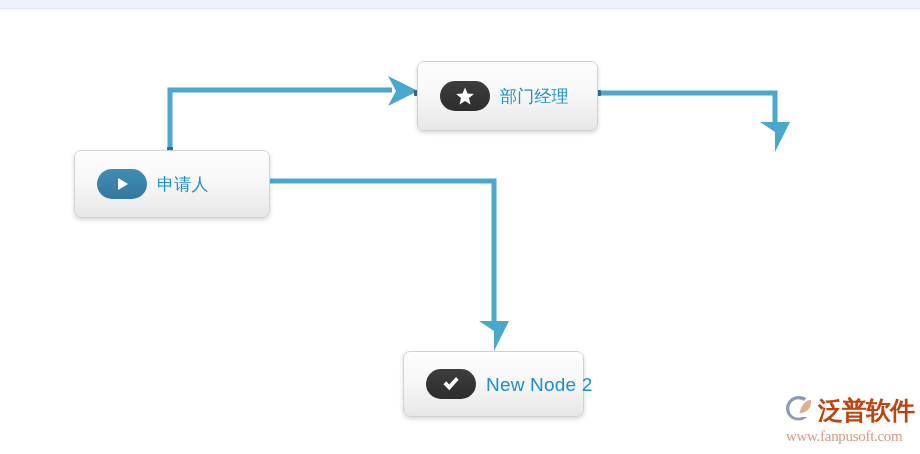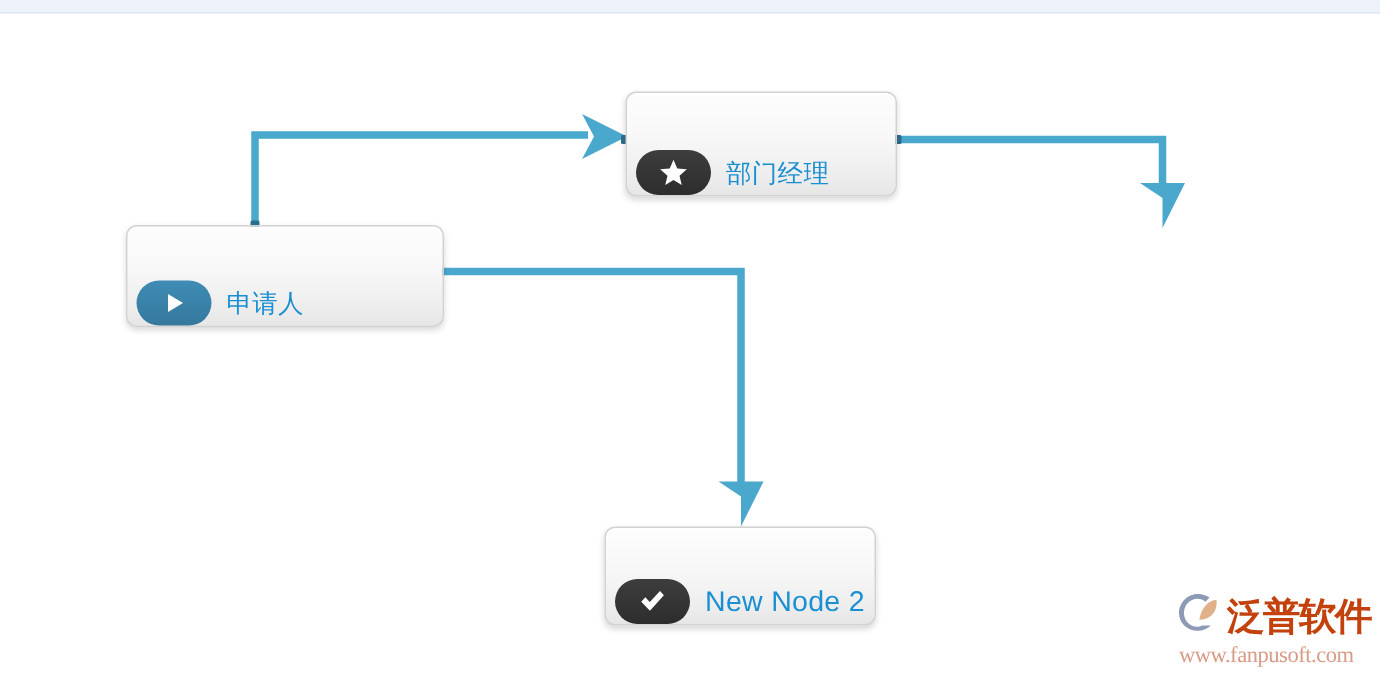--- a/index.html
+++ b/index.html
@@ -42,22 +42,22 @@
   }
   
   .node {
     position: absolute;
     box-sizing: border-box;
     border: 1px solid #d2d2d2;
     border-radius: 7px;
     background: linear-gradient(to bottom, #fdfdfd 0%, #f8f8f8 42%, #ececec 85%, #e6e6e6 100%);
     box-shadow: 0 2px 4px rgba(0,0,0,0.16), inset 0 1px 0 #ffffff;
     display: flex;
-    align-items: flex-end;
-    padding-left: 6px;
+    align-items: center;
+    padding-left: 22px;
   }
   .node-inner {
     display: flex;
     align-items: center;
     gap: 10px;
   }
   .pill {
     width: 50px;
     height: 30px;
     border-radius: 15px;
@@ -149,21 +149,21 @@
       <path d="M 259,181 L 494,181 L 494,325" fill="none" stroke="#4aa8cc" stroke-width="5" stroke-linejoin="miter"></path>
       <polygon points="479,321 509,321 494,351 494,331" fill="#4aa8cc"></polygon>
     </g>
   </svg>
 
   <div class="anchor" style="left:167px; top:147px;"></div>
   <div class="anchor" style="left:256px; top:178px;"></div>
   <div class="anchor" style="left:414px; top:90px;"></div>
   <div class="anchor" style="left:595px; top:90px;"></div>
 
-  <div class="node" style="left:84px; top:150px; width:212px; height:68px;">
+  <div class="node" style="left:74px; top:150px; width:196px; height:68px;">
     <div class="node-inner">
       <span class="pill blue">
         <svg width="18" height="18" viewBox="0 0 18 18">
           <polygon points="5,3 15,9 5,15" fill="#ffffff"></polygon>
         </svg>
       </span>
       <span class="node-label">申请人</span>
     </div>
   </div>
 

